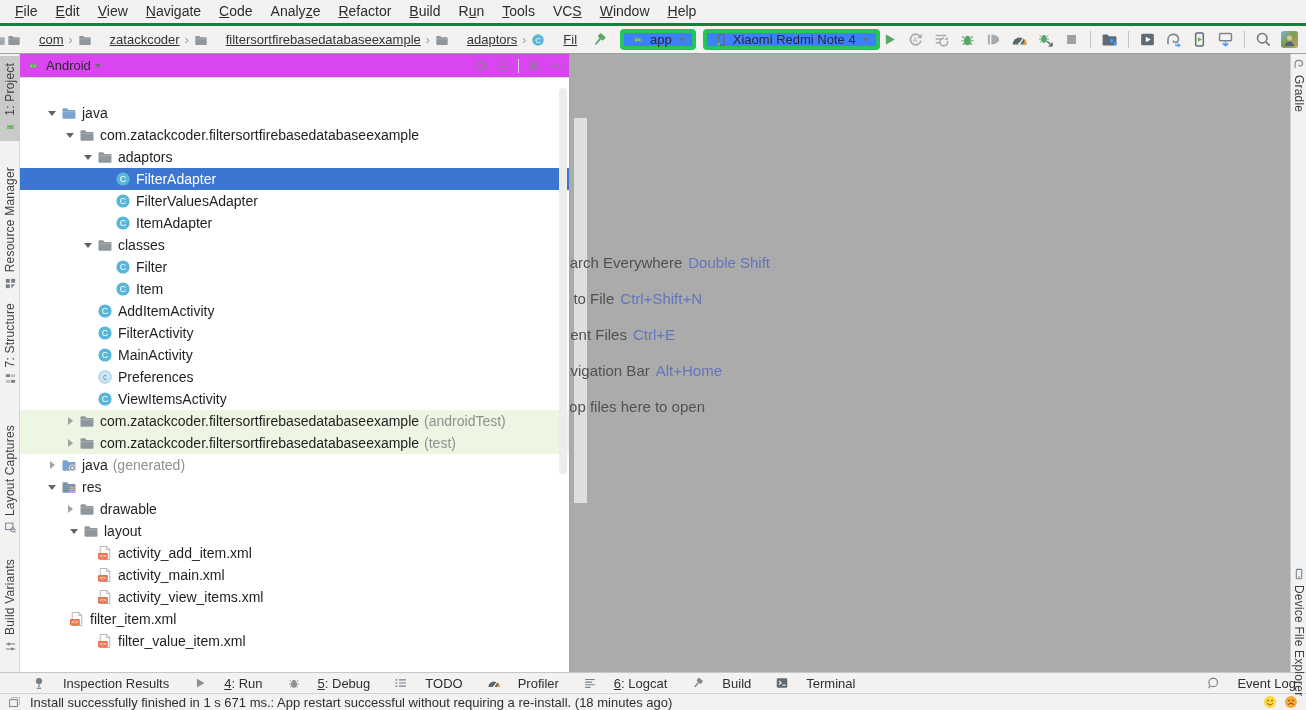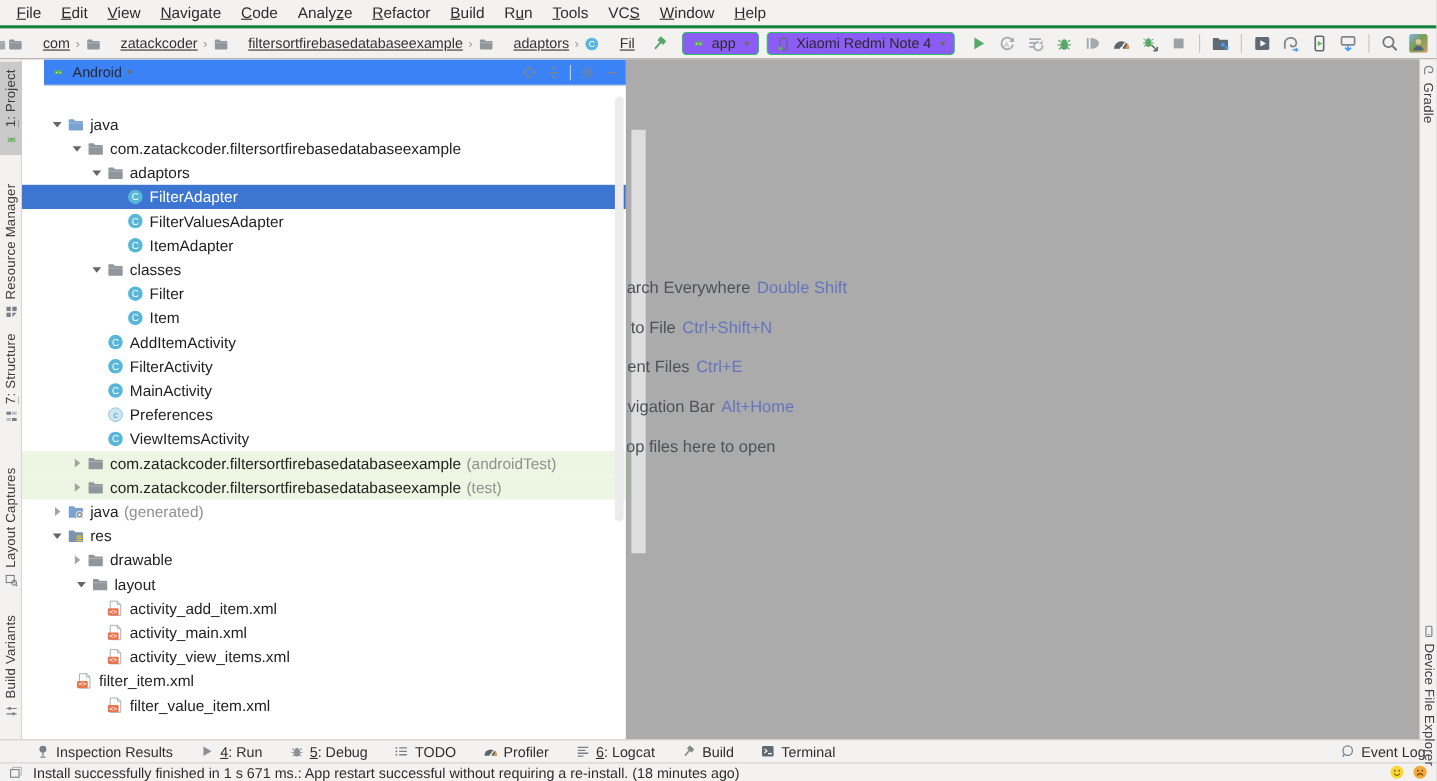--- a/index.html
+++ b/index.html
@@ -22,21 +22,21 @@
              display:flex; align-items:center; background:#f3f2f1;
              border-bottom:1px solid #a2a09e; padding:0 6px 0 0; }
   #breadcrumbs { display:flex; align-items:center; font-size:13px; color:#333; }
   .crumb-frag { width:7px; height:14px; overflow:hidden; margin-left:0; opacity:.8; }
   .crumb-frag .ic { width:14px; height:14px; margin-left:-8px; }
   .crumb { display:flex; align-items:center; gap:18px;text-decoration:underline; }
   .crumb .ic { width:14px; height:14px; }
   .crumb-sep { color:#9a9a9a; margin:0 5px; font-size:12px; }
   #build-hammer { width:17px; height:17px; margin-left:14px; }
   .selector { display:flex; align-items:center; gap:5px; height:21px; padding:0 7px;
-              background:#8b5cf6; border:1px solid #22c55e; border-radius:4px;
+              background:#3b82f6; border:4px solid #22c55e; border-radius:4px;
               font-size:13px; color:#2b2b2b; }
   #run-config-selector { margin-left:12px; }
   #device-selector { margin-left:7px; }
   .selector .ic { width:14px; height:14px; }
   .dd-arrow { width:0; height:0; border:3.5px solid transparent; border-top:4.5px solid #6e6e6e; margin-top:4px; margin-left:2px; }
   #tb-actions { margin-left:auto; display:flex; align-items:center; gap:9px; padding-right:2px; }
   .tb-btn { width:17px; height:17px; }
   .tb-sep { width:1px; height:17px; background:#c6c4c2; margin:0 1px; }
 
   
@@ -72,42 +72,42 @@
   .hint:nth-child(1){ top:208px; right:520px; }
   .hint:nth-child(2){ top:244px; right:588px; }
   .hint:nth-child(3){ top:280px; right:615px; }
   .hint:nth-child(4){ top:316px; right:568px; }
   .hint:nth-child(5){ top:352px; right:585px; }
 
   
   #project-panel { position:absolute; left:20px; top:0; width:550px; height:618px;
                    background:#ffffff; border-right:1px solid #a6a6a6; z-index:5; overflow:hidden; }
   #panel-header { height:24px; display:flex; align-items:center; padding:0 6px;
-                  background:#3b82f6; border-bottom:1px solid #dadada; font-size:13px; color:#2b2b2b;margin-left:20px; }
+                  background:#d946ef; border-bottom:1px solid #dadada; font-size:13px; color:#2b2b2b; }
   #panel-header .ic { width:14px; height:14px; }
   #panel-title { margin:0 2px 0 6px; }
   #panel-actions { margin-left:auto; display:flex; align-items:center; gap:8px; }
   .ph-sep { width:1px; height:14px; background:#d2d2d2; }
   #tree { position:relative; }
   .tree-row { height:22px; display:flex; align-items:center; font-size:14px; color:#1f1f1f; white-space:nowrap; }
   .tree-row.selected { background:#3c76d2; color:#fff; }
   .tree-row.highlight { background:#edf6e2; }
   .arrow { width:16px; height:16px; display:inline-flex; align-items:center; justify-content:center; flex:0 0 16px; }
   .arrow.open::before { content:""; width:0; height:0; border:4px solid transparent; border-top:5px solid #656565; margin-top:4px; }
   .arrow.closed::before { content:""; width:0; height:0; border:4px solid transparent; border-left:5px solid #a3a3a3; margin-left:4px; }
   .tree-row .ic { width:16px; height:16px; flex:0 0 16px; margin-left:1px; }
   .row-label { margin-left:5px; }
   .row-suffix { margin-left:5px; color:#909090; }
   #tree-scrollbar { position:absolute; right:2px; top:34px; width:8px; height:386px; background:#ececec; border-radius:4px; }
 
   
   #bottom-bar { position:absolute; left:0; top:672px; width:1306px; height:21px;
                 display:flex; align-items:center; background:#f3f2f1;
                 border-top:1px solid #c9c7c5; padding:0 10px; gap:24px; font-size:13px; color:#2f2f2f; }
-  .bb-tab { display:flex; align-items:center; gap:5px; }
+  .bb-tab { display:flex; align-items:center; gap:17px; }
   .bb-tab .ic { width:14px; height:14px; }
   #bb-left { display:flex; align-items:center; gap:24px; margin-left:22px; }
   #bb-right { margin-left:auto; display:flex; align-items:center; gap:6px; }
 
   #status-bar { position:absolute; left:0; top:693px; width:1306px; height:17px;
                 display:flex; align-items:center; background:#f3f2f1;
                 border-top:1px solid #d4d2d0; padding:0 8px; font-size:13px; color:#2e2e2e; }
   #status-icon { width:13px; height:13px; margin-right:9px; }
   #status-emotions { margin-left:auto; display:flex; gap:7px; }
   #status-emotions .ic { width:14px; height:14px; }

